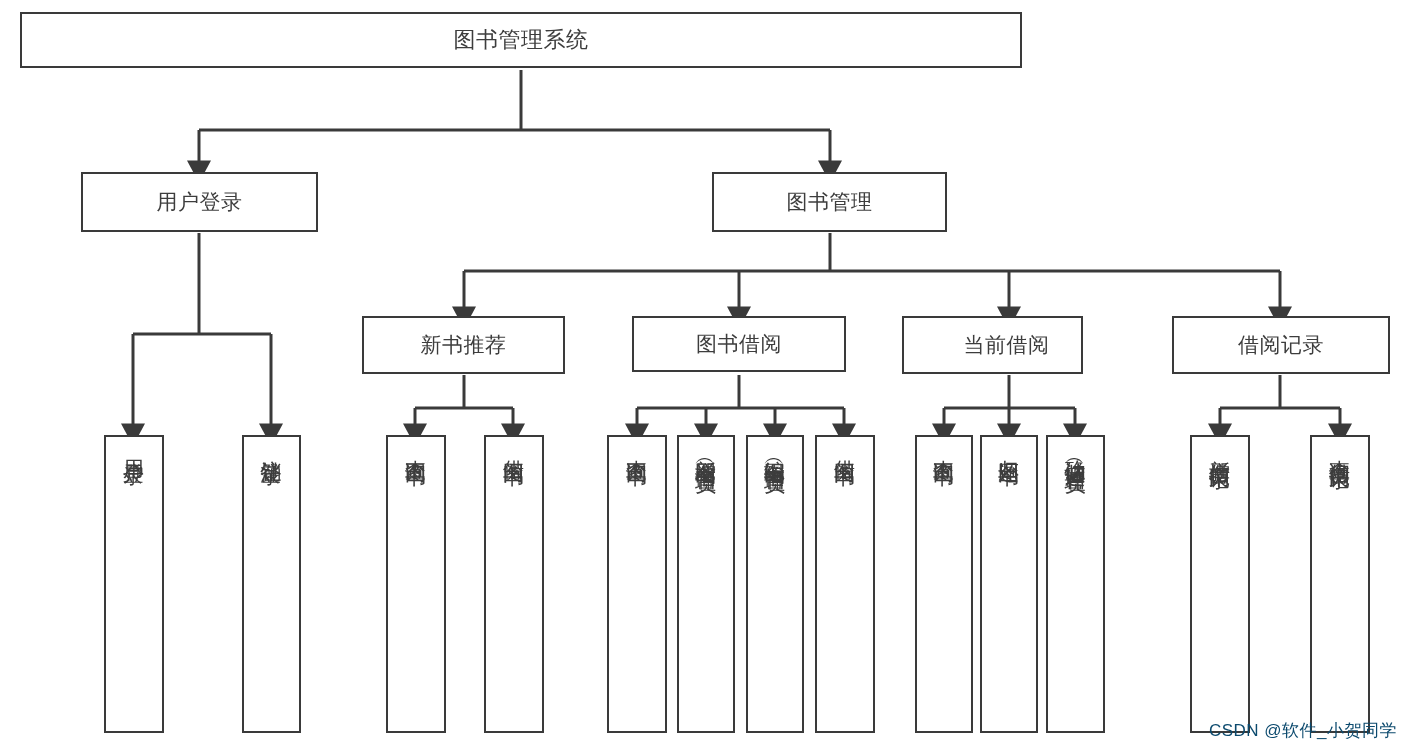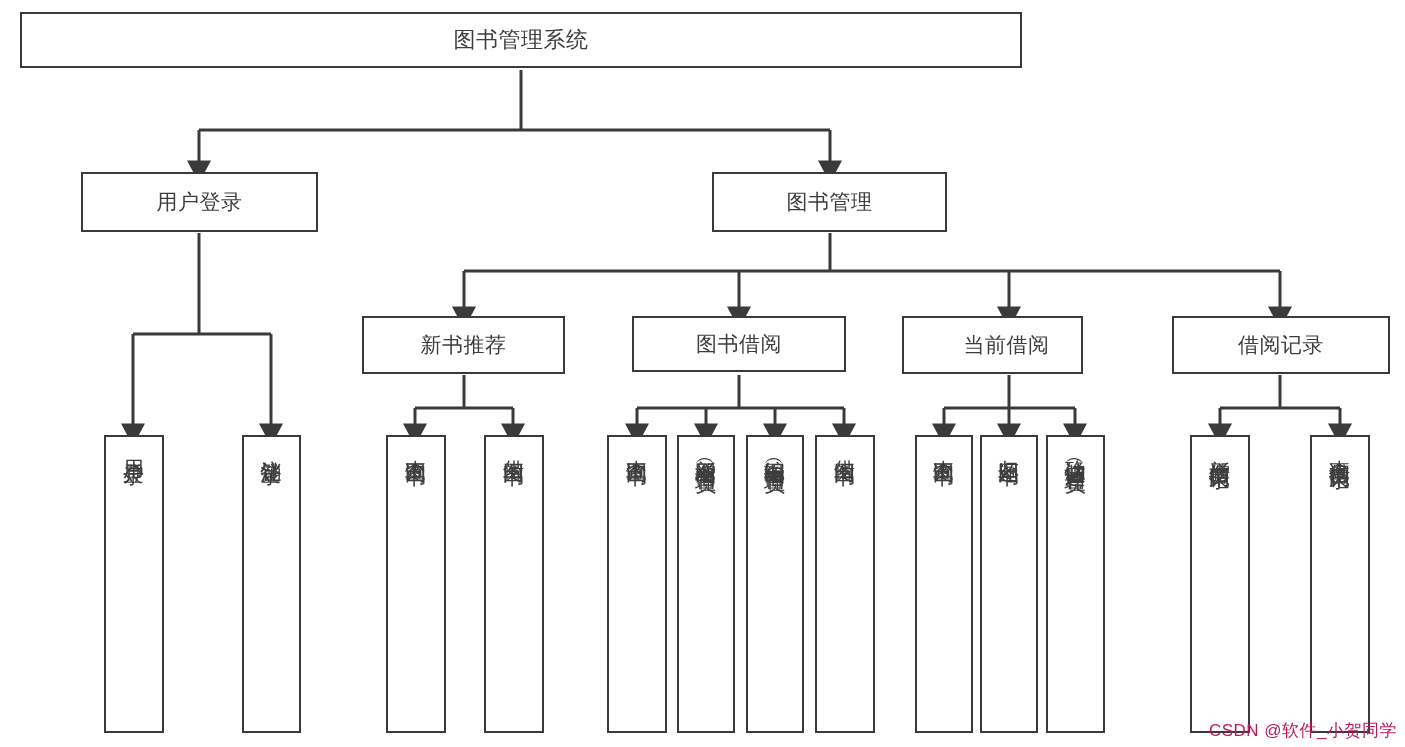--- a/index.html
+++ b/index.html
@@ -61,21 +61,21 @@
     font-size: 21px;
     letter-spacing: 2px;
     line-height: 1;
     white-space: nowrap;
   }
   #watermark {
     position: absolute;
     right: 8px;
     bottom: 5px;
     font-size: 17px;
-    color: #be185d;
+    color: #0c4a6e;
     white-space: nowrap;
     letter-spacing: 0.5px;
   }
 </style>
 </head>
 <body>
 
 <div id="canvas">
 
   <svg id="wires" viewBox="0 0 1405 747">

